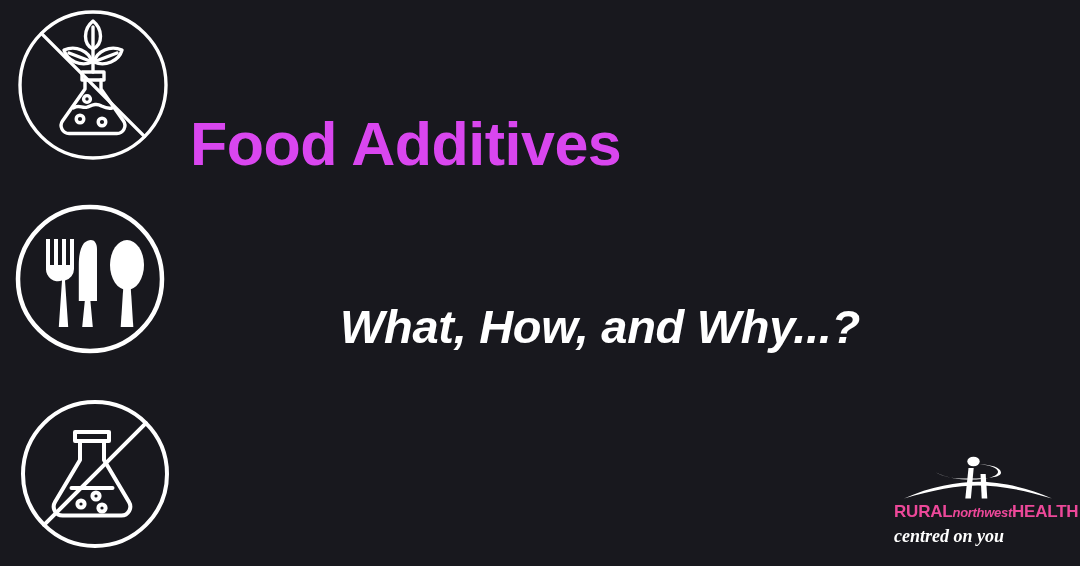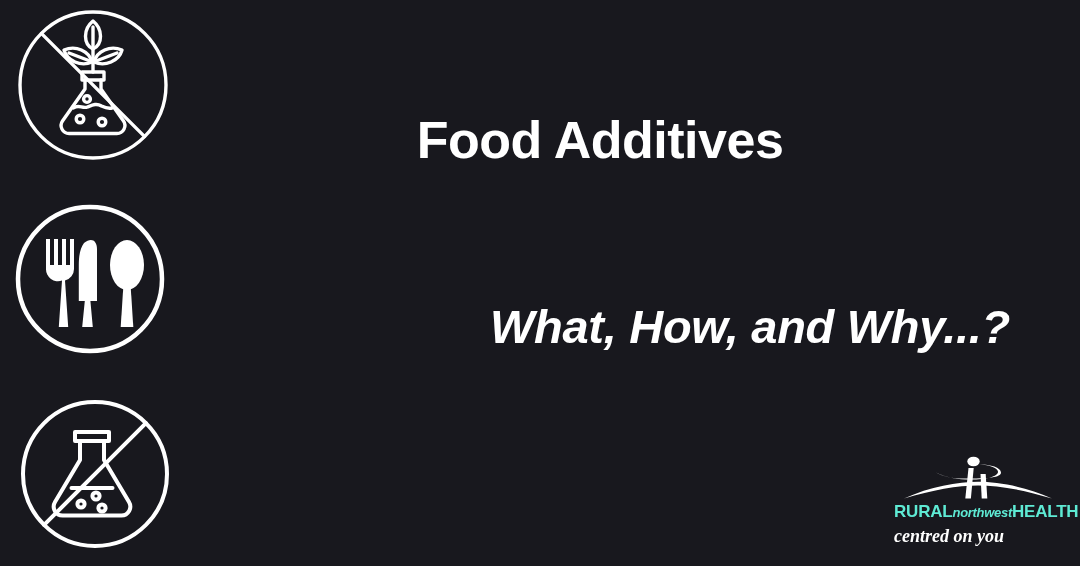--- a/index.html
+++ b/index.html
@@ -49,36 +49,35 @@
     top: 0;
     width: 820px;
     height: 566px;
   }
 
   .slide-title {
     position: absolute;
     left: 0;
     top: 114px;
     width: 820px;
-    text-align: center;
-    color: #ffffff;
-    font-family: "Liberation Sans", sans-serif;
-    font-size: 52px;
+    color: #d946ef;
+    font-family: "Liberation Sans", sans-serif;
+    font-size: 61px;
     font-weight: bold;
     letter-spacing: -0.5px;
     line-height: 1.0;
     white-space: nowrap;
   }
 
   .slide-subtitle {
     position: absolute;
     left: 0;
     top: 303px;
     width: 820px;
-    text-align: right;
+    text-align: center;
     color: #ffffff;
     font-family: "Liberation Sans", sans-serif;
     font-size: 47px;
     font-weight: bold;
     font-style: italic;
     letter-spacing: -0.3px;
     line-height: 1.0;
     white-space: nowrap;
   }
 
@@ -92,21 +91,21 @@
   }
   .logo-mark { position: absolute; left: 0; top: 0; width: 168px; height: 54px; }
   .logo-mark svg { display: block; width: 168px; height: 54px; }
 
   .logo-wordmark {
     position: absolute;
     left: 0;
     top: 50px;
     width: 168px;
     text-align: center;
-    color: #5eead4;
+    color: #ec4899;
     font-family: "Liberation Sans", sans-serif;
     font-size: 17px;
     font-weight: bold;
     letter-spacing: -0.2px;
     white-space: nowrap;
   }
   .logo-wordmark .wm-small {
     font-size: 13px;
     font-style: italic;
     font-weight: bold;

